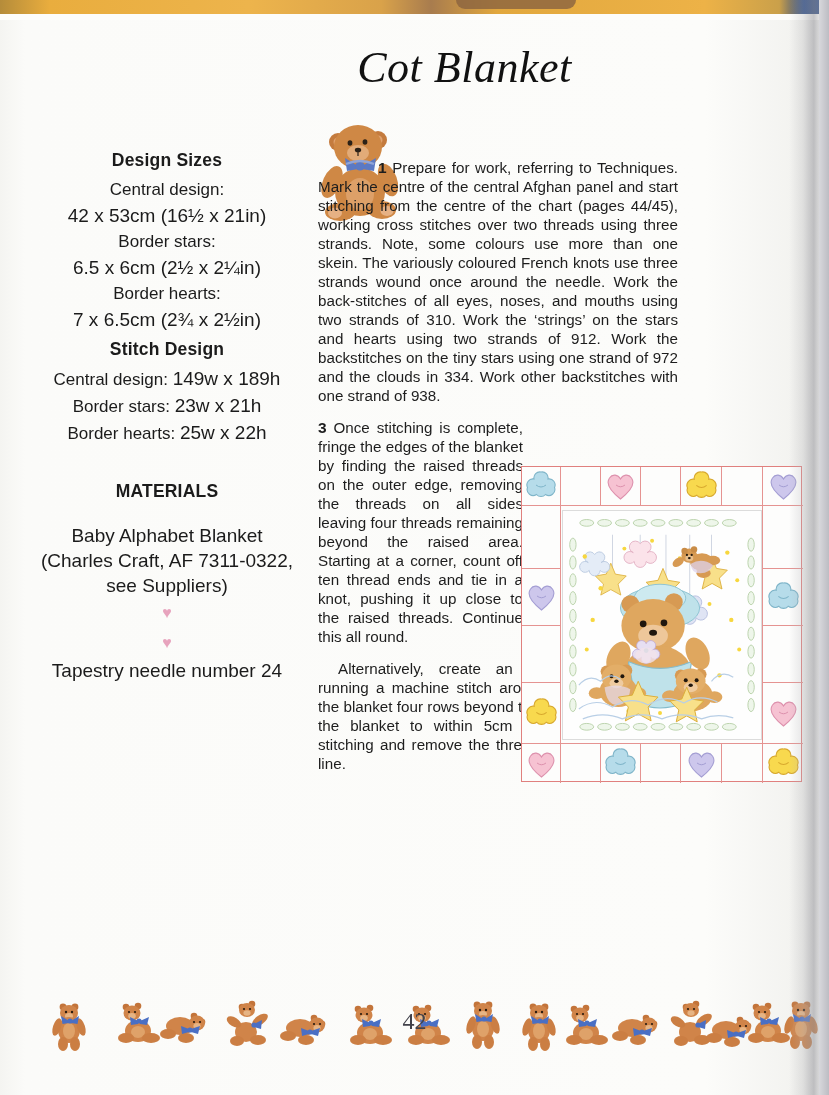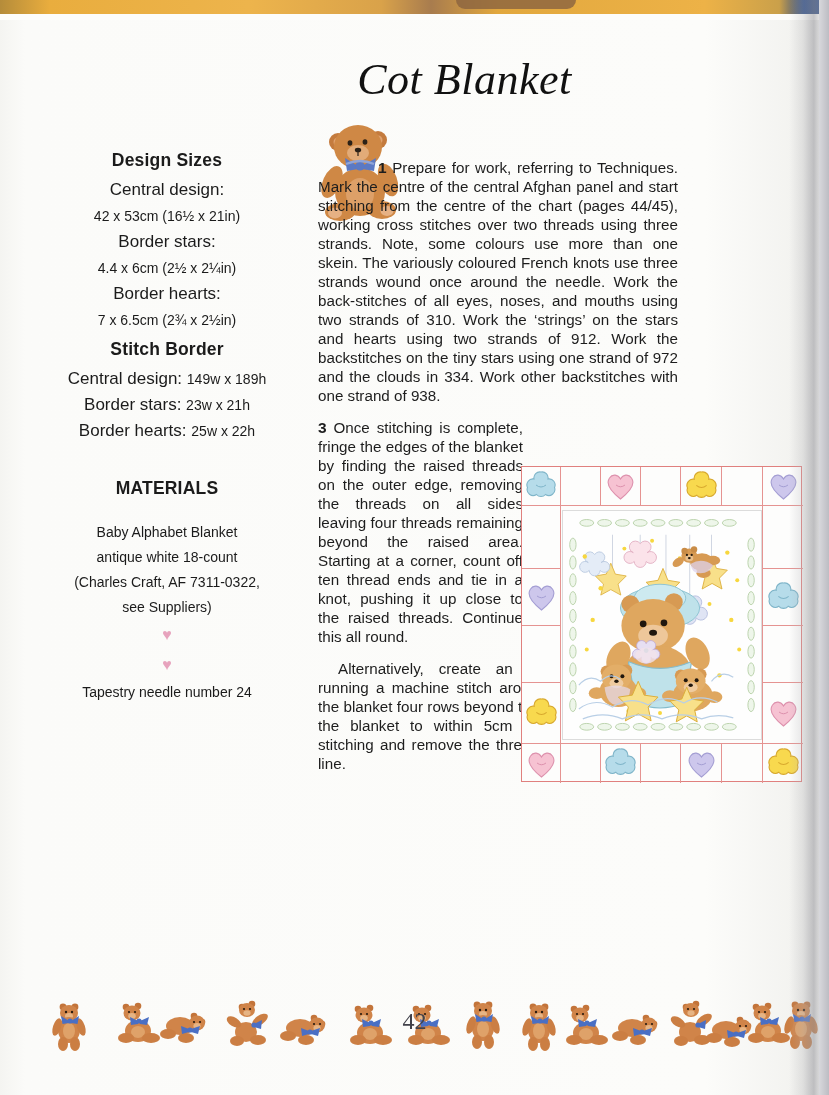--- a/index.html
+++ b/index.html
@@ -20,30 +20,30 @@
     background:linear-gradient(90deg,#b58c3a 0%,#e9ad3e 6%,#edb44c 30%,#d9a24a 46%,#a87c4e 52%,#e2a83e 60%,#edb247 85%,#caa04a 94%,#2a4a86 97%,#1d3c74 100%);}
   .top-bleed .blob{position:absolute;left:55%;top:0;width:120px;height:9px;border-radius:0 0 60px 60px;background:#8a6340;opacity:.8;}
   .top-white{position:absolute;top:14px;left:0;width:829px;height:6px;background:#fdfdfb;}
   
   .curl{position:absolute;top:0;right:0;width:40px;height:1095px;
     background:linear-gradient(90deg,rgba(190,190,192,0) 0%,rgba(178,178,182,.30) 35%,rgba(150,150,156,.55) 62%,rgba(205,205,209,.35) 80%,rgba(236,236,238,.15) 100%);}
   .curl2{position:absolute;top:0;right:0;width:10px;height:1095px;background:linear-gradient(90deg,#d8d8dc,#bdbdc3);}
 
   
   .title{
-    position:absolute;left:0;top:54px;width:829px;text-align:center;
+    position:absolute;left:0;top:42px;width:829px;text-align:center;
     font-family:"Liberation Serif", serif;font-style:italic;
     font-size:44px;color:#111;letter-spacing:.5px;
     padding-left:100px;box-sizing:border-box;
   }
 
   .leftcol{position:absolute;left:22px;top:146px;width:290px;text-align:center;color:#1b1b1b;}
   .leftcol .h{font-weight:bold;font-size:17.5px;letter-spacing:.2px;margin:0 0 6px 0;}
   .leftcol .it{font-size:17px;line-height:26px;}
-  .leftcol .pl{font-size:14px;line-height:26px;}
+  .leftcol .pl{font-size:19px;line-height:26px;}
   .leftcol .sec{margin-top:4px;}
   .mat{margin-top:34px;}
   .mat .h{margin-bottom:21px;}
   .mat .pl{line-height:25px;}
   .hsep{color:#e7a3bd;font-size:16px;line-height:30px;}
 
   .rightcol{position:absolute;left:318px;top:146px;width:360px;color:#1d1d1d;}
   .para{font-size:15.2px;line-height:19px;text-align:justify;margin:12px 0 13px 0;}
   .para .num{font-weight:bold;font-size:15.5px;}
   .para.narrow{width:205px;}
@@ -108,45 +108,44 @@
     </svg>
   </div>
 
   <div class="leftcol">
 
     <div class="sec">
       <div class="h">Design Sizes</div>
       <div class="it">Central design:</div>
       <div class="pl">42 x 53cm (16½ x 21in)</div>
       <div class="it">Border stars:</div>
-      <div class="pl">4.4 x 6cm (2½ x 2¼in)</div>
+      <div class="pl">6.5 x 6cm (2½ x 2¼in)</div>
       <div class="it">Border hearts:</div>
       <div class="pl">7 x 6.5cm (2¾ x 2½in)</div>
     </div>
 
     <div class="sec" style="margin-top:6px;">
-      <div class="h">Stitch Border</div>
+      <div class="h">Stitch Design</div>
       <div class="it">
         <span>Central design:</span>
         <span class="pl">149w x 189h</span>
       </div>
       <div class="it">
         <span>Border stars:</span>
         <span class="pl">23w x 21h</span>
       </div>
       <div class="it">
         <span>Border hearts:</span>
         <span class="pl">25w x 22h</span>
       </div>
     </div>
 
     <div class="mat">
       <div class="h">MATERIALS</div>
       <div class="pl">Baby Alphabet Blanket</div>
-      <div class="pl">antique white 18-count</div>
       <div class="pl">(Charles Craft, AF 7311-0322,</div>
       <div class="pl">see Suppliers)</div>
       <div class="hsep">♥</div>
       <div class="hsep">♥</div>
       <div class="pl">Tapestry needle number 24</div>
     </div>
   </div>
 
   <div class="rightcol">
     <p class="para" style="text-indent:60px;">

